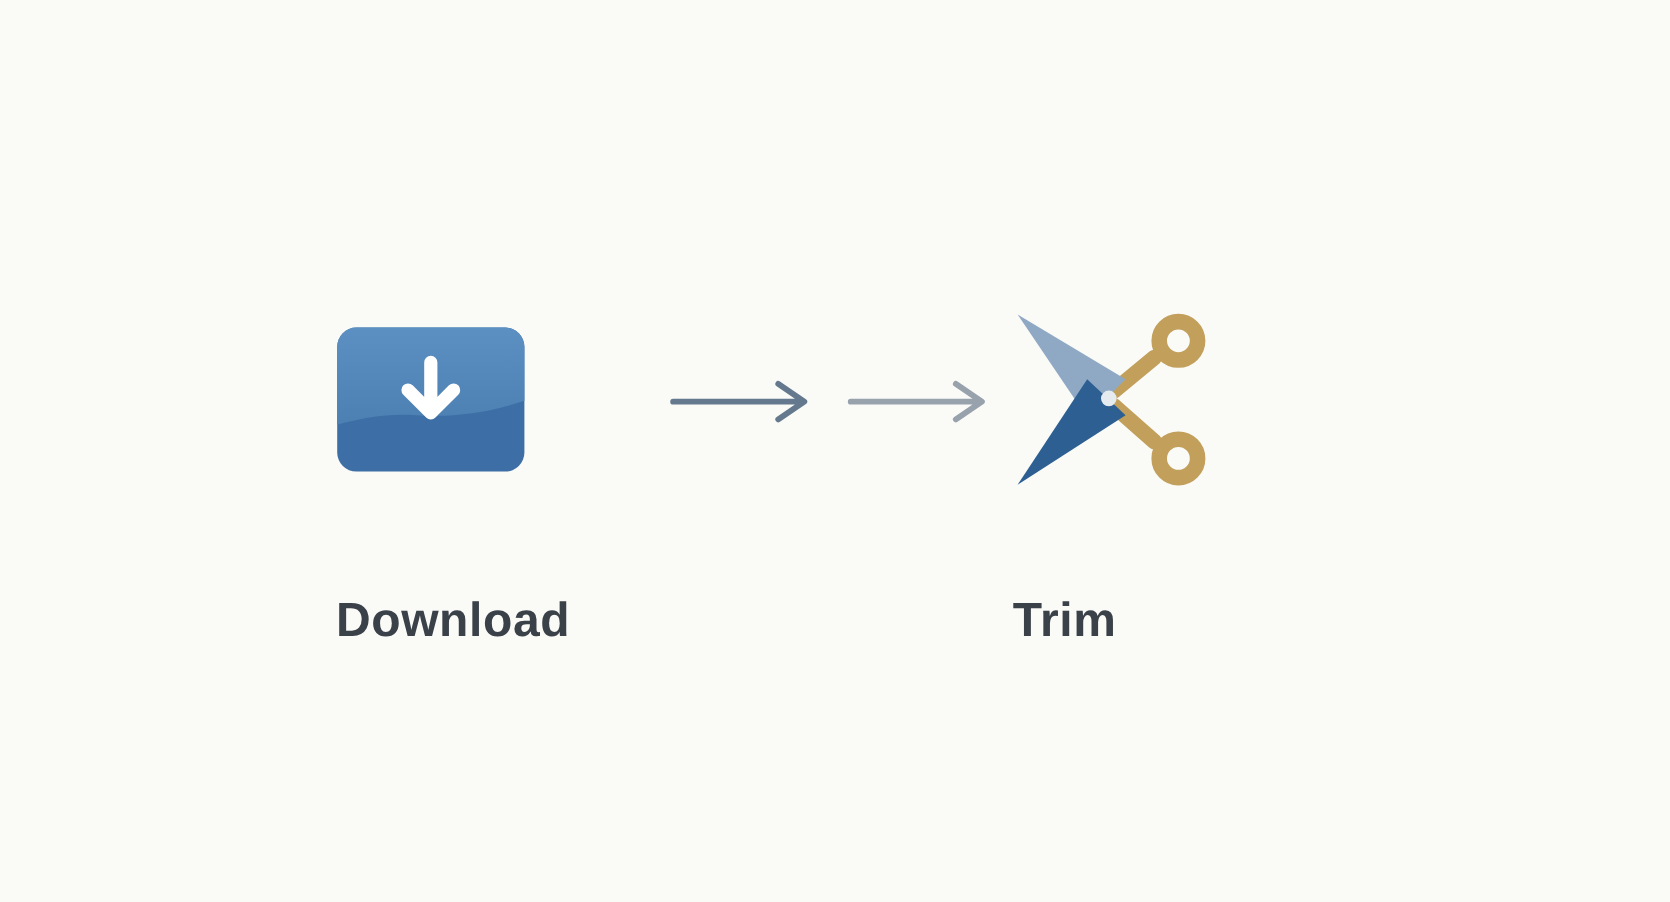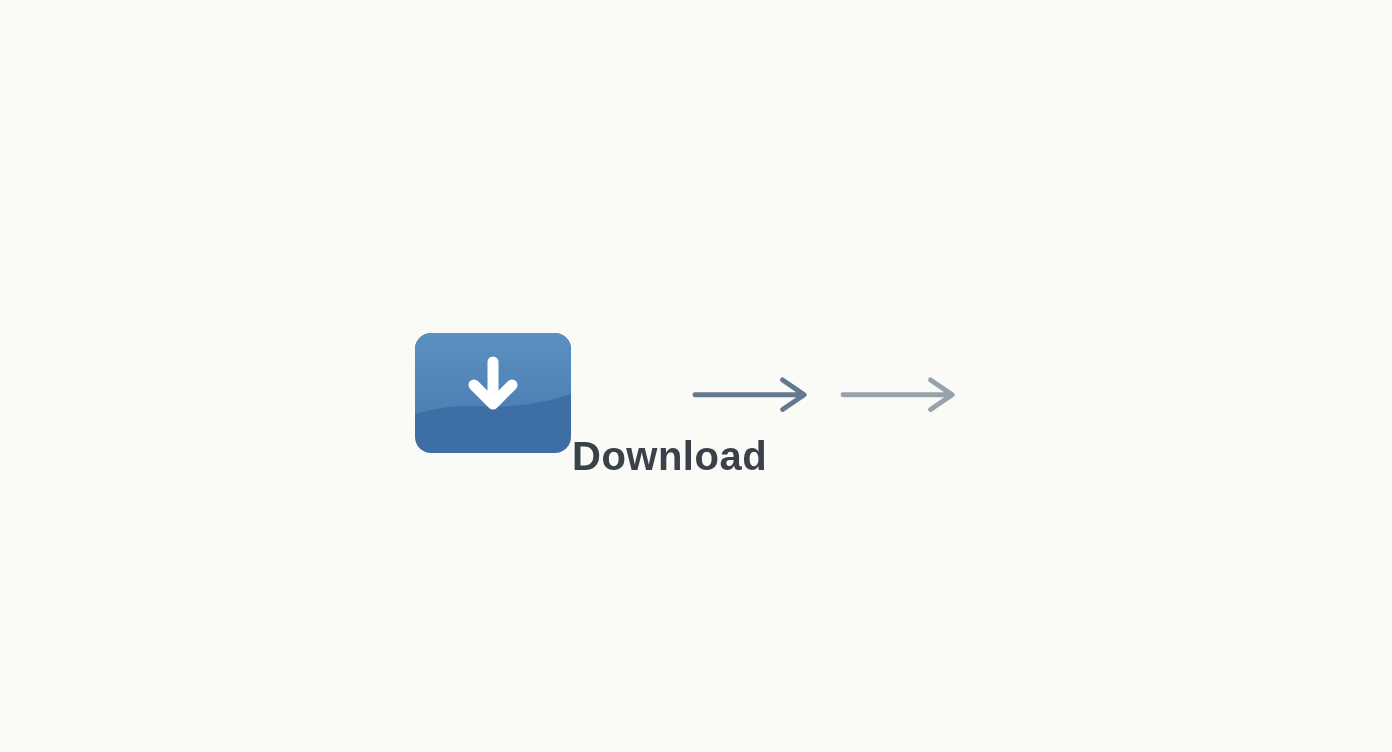--- a/index.html
+++ b/index.html
@@ -20,23 +20,24 @@
     box-sizing: border-box;
     padding-top: 34px;
     overflow: hidden;
   }
   .flow-row {
     display: flex;
     align-items: flex-start;
   }
   .step {
     display: flex;
-    flex-direction: row;
-    align-items: flex-end;
+    flex-direction: column;
+    align-items: flex-start;
     width: 268px;
+    gap: 48px;
   }
   .icon-box {
     height: 172px;
     display: flex;
     align-items: center;
     justify-content: center;
   }
   .step-label {
     margin-top: 28px;
     font-size: 40px;
@@ -88,15 +89,34 @@
 
     <svg class="arrow" viewBox="0 0 130 40">
       <path class="stroke-arrow-1" d="M3,20 H112 M92,5 L114,20 L92,35" fill="none" stroke-width="5" stroke-linecap="round" stroke-linejoin="round"></path>
     </svg>
 
 
     <svg class="arrow" viewBox="0 0 130 40">
       <path class="stroke-arrow-2" d="M3,20 H112 M92,5 L114,20 L92,35" fill="none" stroke-width="5" stroke-linecap="round" stroke-linejoin="round"></path>
     </svg>
 
+    <div class="step">
+      <div class="icon-box">
+        <svg width="168" height="150" viewBox="0 0 168 150">
+
+          <path class="stroke-gold" d="M84,68 L118,40" fill="none" stroke-width="13" stroke-linecap="round"></path>
+          <path class="stroke-gold" d="M84,80 L118,110" fill="none" stroke-width="13" stroke-linecap="round"></path>
+
+          <polygon class="fill-blade-lt" points="4,4 94,58 62,90"></polygon>
+
+          <polygon class="fill-blade-dk" points="4,146 62,58 94,88"></polygon>
+
+          <circle class="stroke-gold" cx="138" cy="26" r="16" fill="none" stroke-width="13"></circle>
+          <circle class="stroke-gold" cx="138" cy="124" r="16" fill="none" stroke-width="13"></circle>
+
+          <circle cx="80" cy="74" r="6.5" fill="#E6EBF0"></circle>
+        </svg>
+      </div>
+      <div class="step-label">Trim</div>
+    </div>
 
   </div>
 </div>
 
 </body></html>

